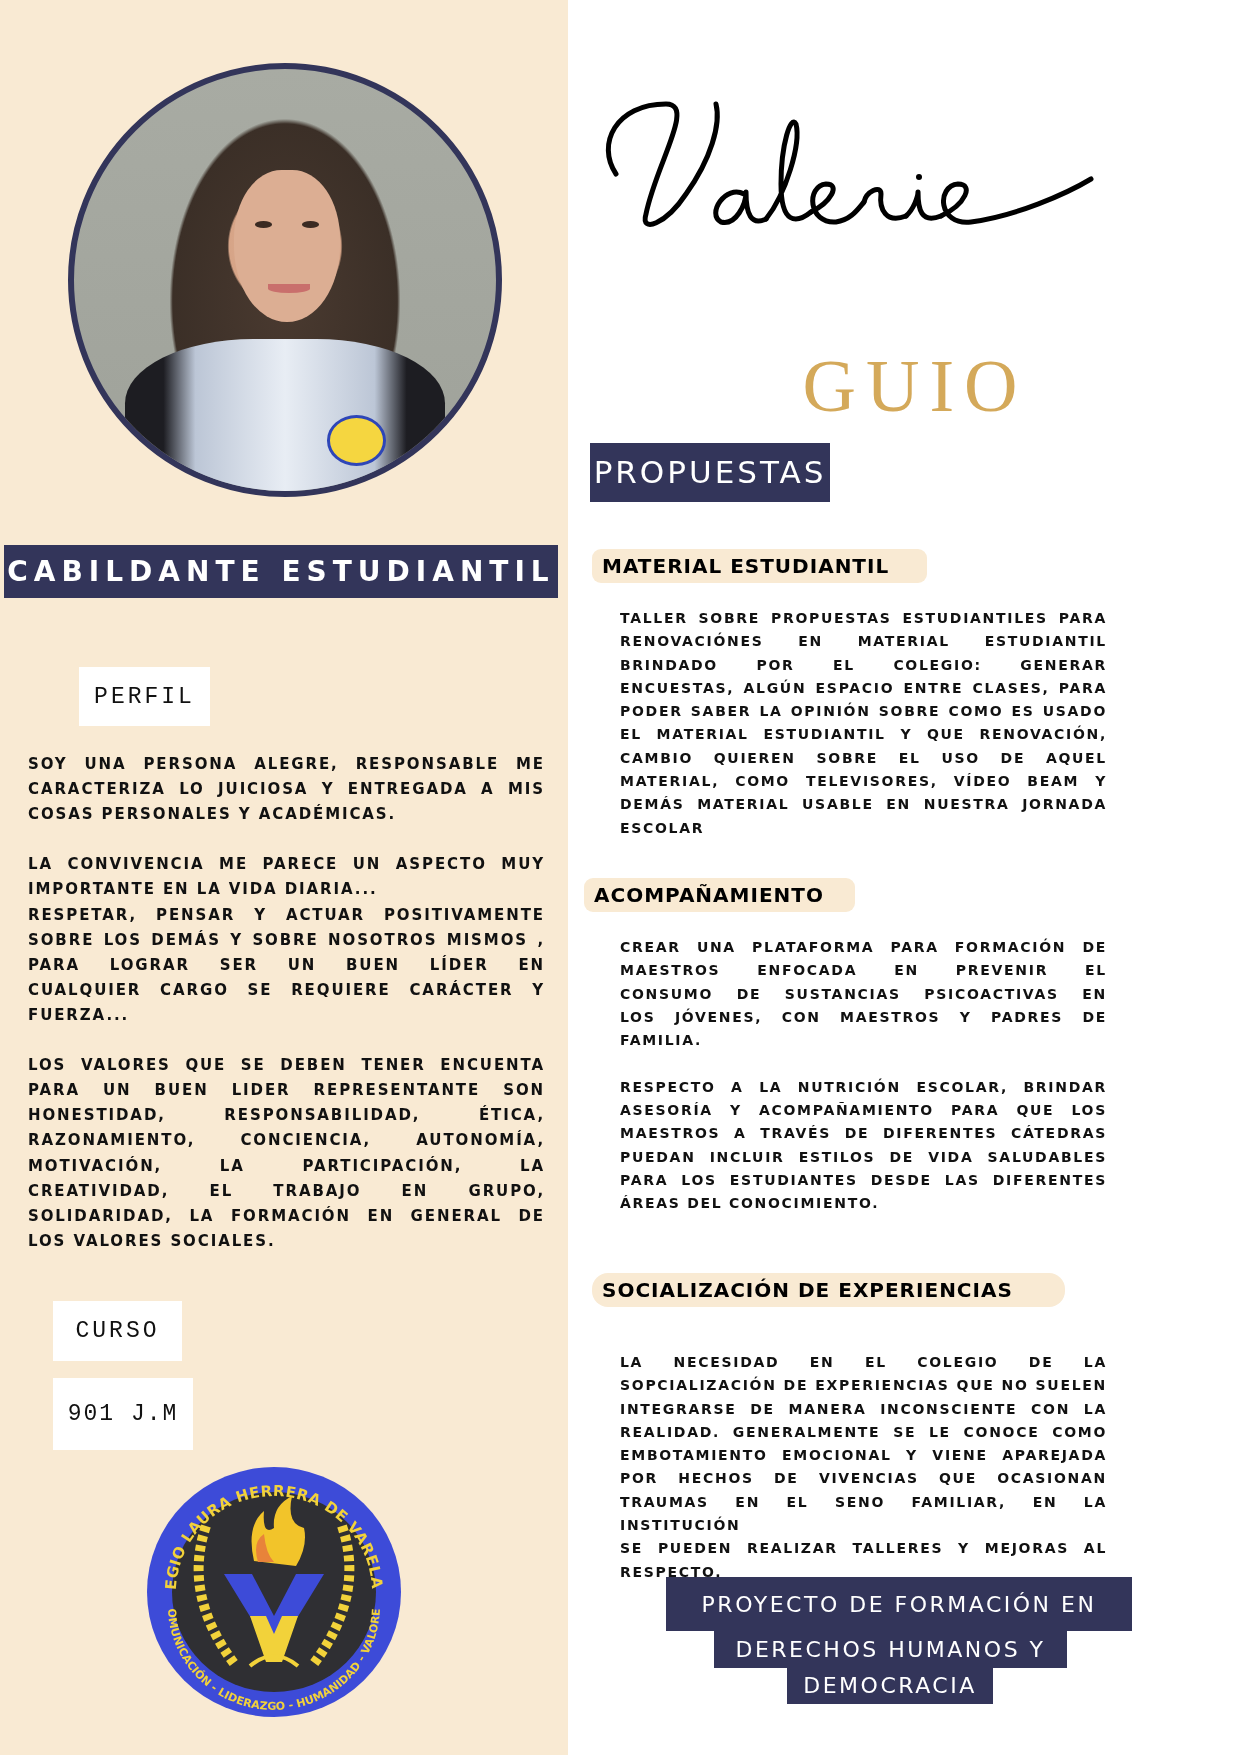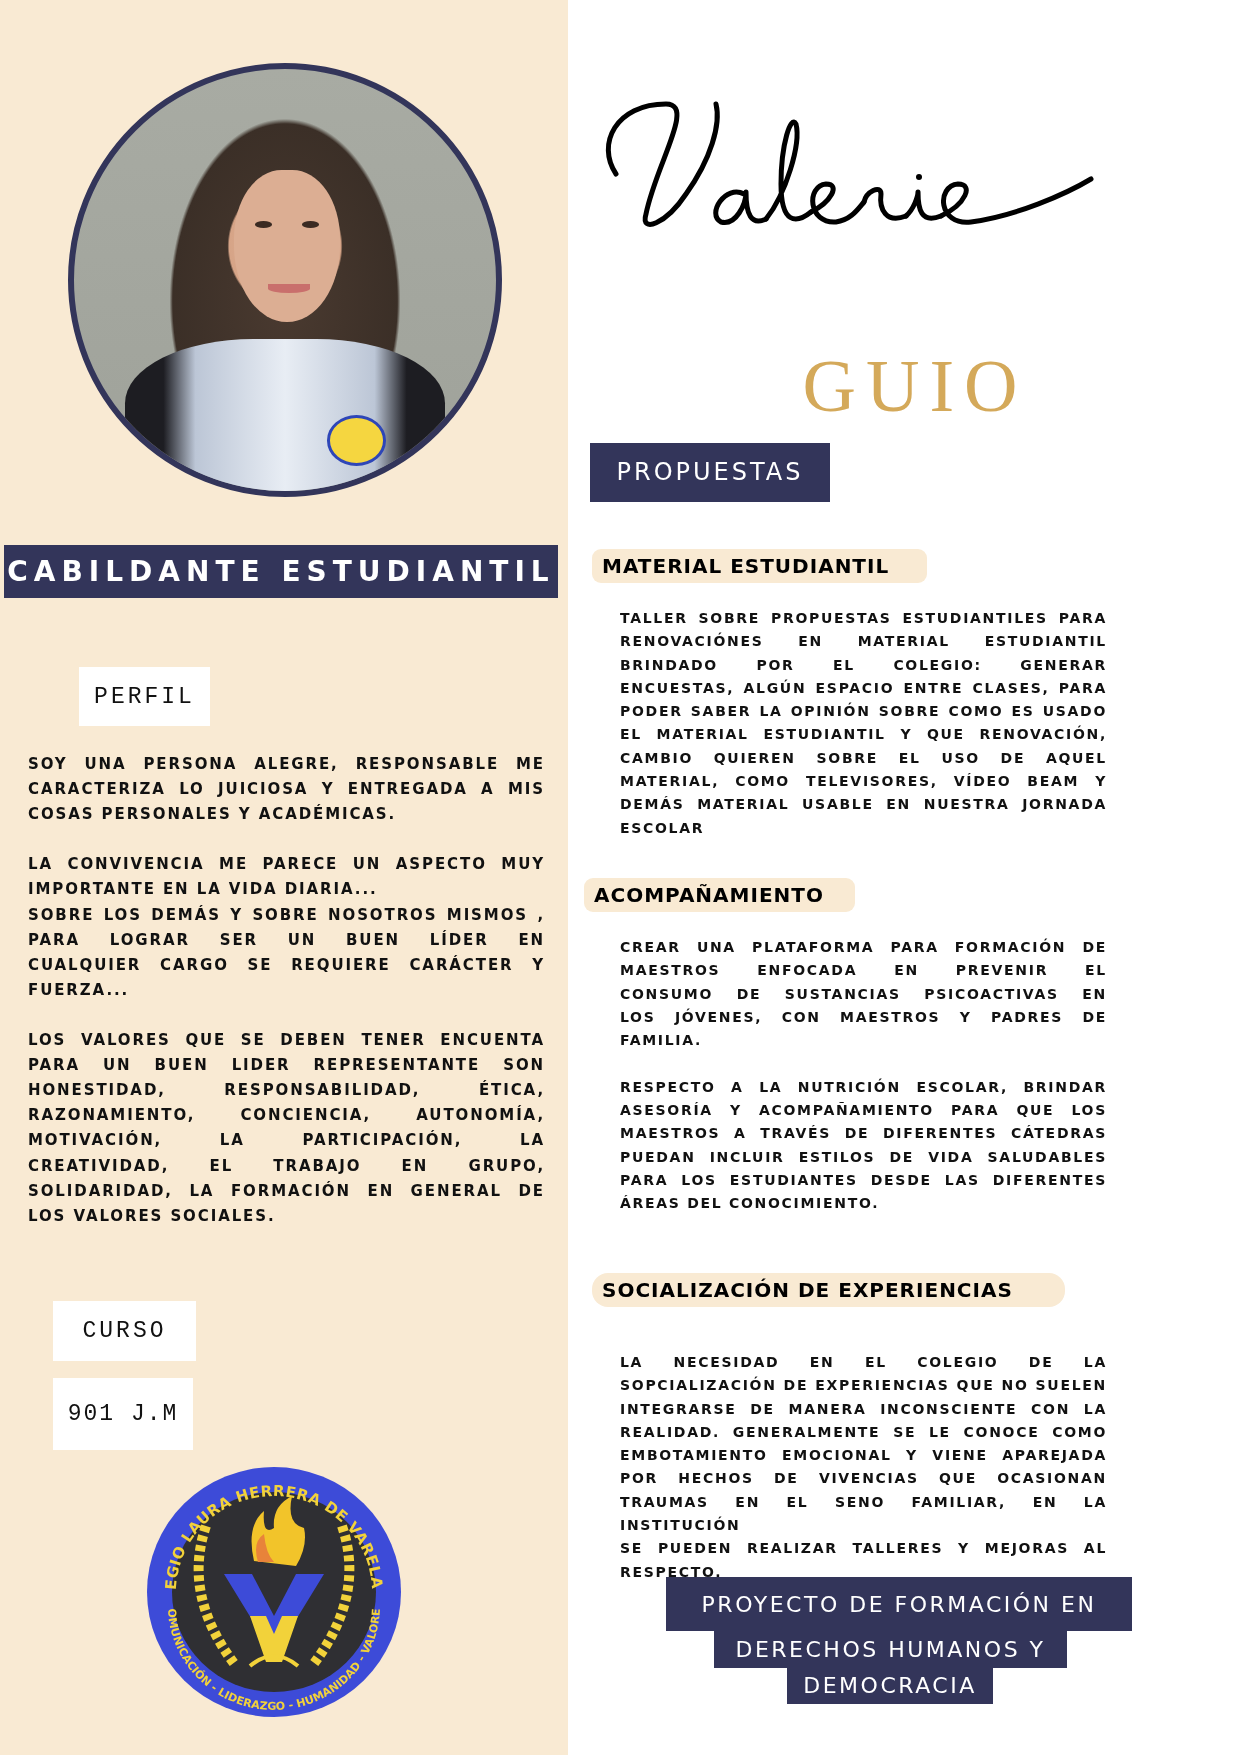--- a/index.html
+++ b/index.html
@@ -22,41 +22,41 @@
   .photo .eye.l { left: 43%; } .photo .eye.r { left: 54%; }
   .photo .badge { position: absolute; left: 60%; bottom: 6%; width: 14%; height: 12%; border-radius: 50%; border: 3px solid #2e46b8; background: #f5d640; }
 
   .role-banner { position: absolute; left: 4px; top: 545px; width: 554px; height: 53px; background: #33355a;
                  color: #ffffff; font-family: "DejaVu Sans", sans-serif; font-weight: bold; font-size: 28px;
                  letter-spacing: 6px; line-height: 53px; text-align: center; }
 
   .label-box { position: absolute; background: #ffffff; font-family: Liberation Mono, monospace; font-size: 23px;
                letter-spacing: 3px; color: #111; display: flex; align-items: center; justify-content: center; }
   .perfil-box { left: 79px; top: 667px; width: 131px; height: 59px; }
-  .curso-box { left: 53px; top: 1301px; width: 143px; height: 60px; }
+  .curso-box { left: 53px; top: 1301px; width: 129px; height: 60px; }
   .grade-box { left: 53px; top: 1378px; width: 140px; height: 72px; letter-spacing: 2px; }
 
   .body-text { position: absolute; font-family: "DejaVu Sans", sans-serif; font-weight: bold; color: #111; }
   .body-text .ln { display: block; white-space: nowrap; }
   .body-text .j { text-align: justify; text-align-last: justify; white-space: normal; }
   .body-text .gap { display: block; }
 
   .profile-text { left: 28px; top: 752px; width: 517px; font-size: 15px; letter-spacing: 1.9px; line-height: 25.1px; }
   .profile-text .gap { height: 25.1px; }
 
   .first-name { position: absolute; left: 596px; top: 84px; width: 590px; height: 170px;
                 font-family: "DejaVu Serif", serif; font-style: italic; font-size: 150px; line-height: 170px;
                 color: #000; }
   .first-name svg { position: absolute; left: 0; top: 0; }
   .last-name { position: absolute; left: 800px; top: 344px; width: 230px; height: 84px; color: #d4a95a;
                font-family: Liberation Serif, serif; font-size: 74px; font-weight: normal; letter-spacing: 10px;
                line-height: 84px; text-align: center; }
 
   .propuestas-box { position: absolute; left: 590px; top: 443px; width: 240px; height: 59px; background: #33355a;
-                    color: #ffffff; font-size: 24px; letter-spacing: 3px; line-height: 59px; text-align: center;
+                    color: #ffffff; font-size: 31px; letter-spacing: 3px; line-height: 59px; text-align: center;
                     font-family: "DejaVu Sans", sans-serif; }
 
   .pill { position: absolute; height: 34px; background: #f9ead3; border-radius: 9px; font-family: "DejaVu Sans", sans-serif;
           font-weight: bold; font-size: 20px; line-height: 34px; color: #000; padding-left: 10px; letter-spacing: 1px; white-space: nowrap; }
   .pill-material { left: 592px; top: 549px; width: 335px; }
   .pill-acomp { left: 584px; top: 878px; width: 271px; }
   .pill-social { left: 592px; top: 1273px; width: 473px; border-radius: 16px; }
 
   .prop-text { left: 620px; width: 487px; font-size: 14px; letter-spacing: 1.7px; line-height: 23.3px; }
   .prop-text .gap { height: 23.3px; }
@@ -91,20 +91,21 @@
 
 <div class="label-box perfil-box">PERFIL</div>
 
 <div class="body-text profile-text">
     <span class="ln j">SOY UNA PERSONA ALEGRE, RESPONSABLE ME</span>
     <span class="ln j">CARACTERIZA LO JUICIOSA Y ENTREGADA A MIS</span>
     <span class="ln">COSAS PERSONALES Y ACADÉMICAS.</span>
     <span class="gap"></span>
     <span class="ln j">LA CONVIVENCIA ME PARECE UN ASPECTO MUY</span>
     <span class="ln">IMPORTANTE EN LA VIDA DIARIA...</span>
+    <span class="ln j">RESPETAR, PENSAR Y ACTUAR POSITIVAMENTE</span>
     <span class="ln j">SOBRE LOS DEMÁS Y SOBRE NOSOTROS MISMOS ,</span>
     <span class="ln j">PARA LOGRAR SER UN BUEN LÍDER EN</span>
     <span class="ln j">CUALQUIER CARGO SE REQUIERE CARÁCTER Y</span>
     <span class="ln">FUERZA...</span>
     <span class="gap"></span>
     <span class="ln j">LOS VALORES QUE SE DEBEN TENER ENCUENTA</span>
     <span class="ln j">PARA UN BUEN LIDER REPRESENTANTE SON</span>
     <span class="ln j">HONESTIDAD, RESPONSABILIDAD, ÉTICA,</span>
     <span class="ln j">RAZONAMIENTO, CONCIENCIA, AUTONOMÍA,</span>
     <span class="ln j">MOTIVACIÓN, LA PARTICIPACIÓN, LA</span>

